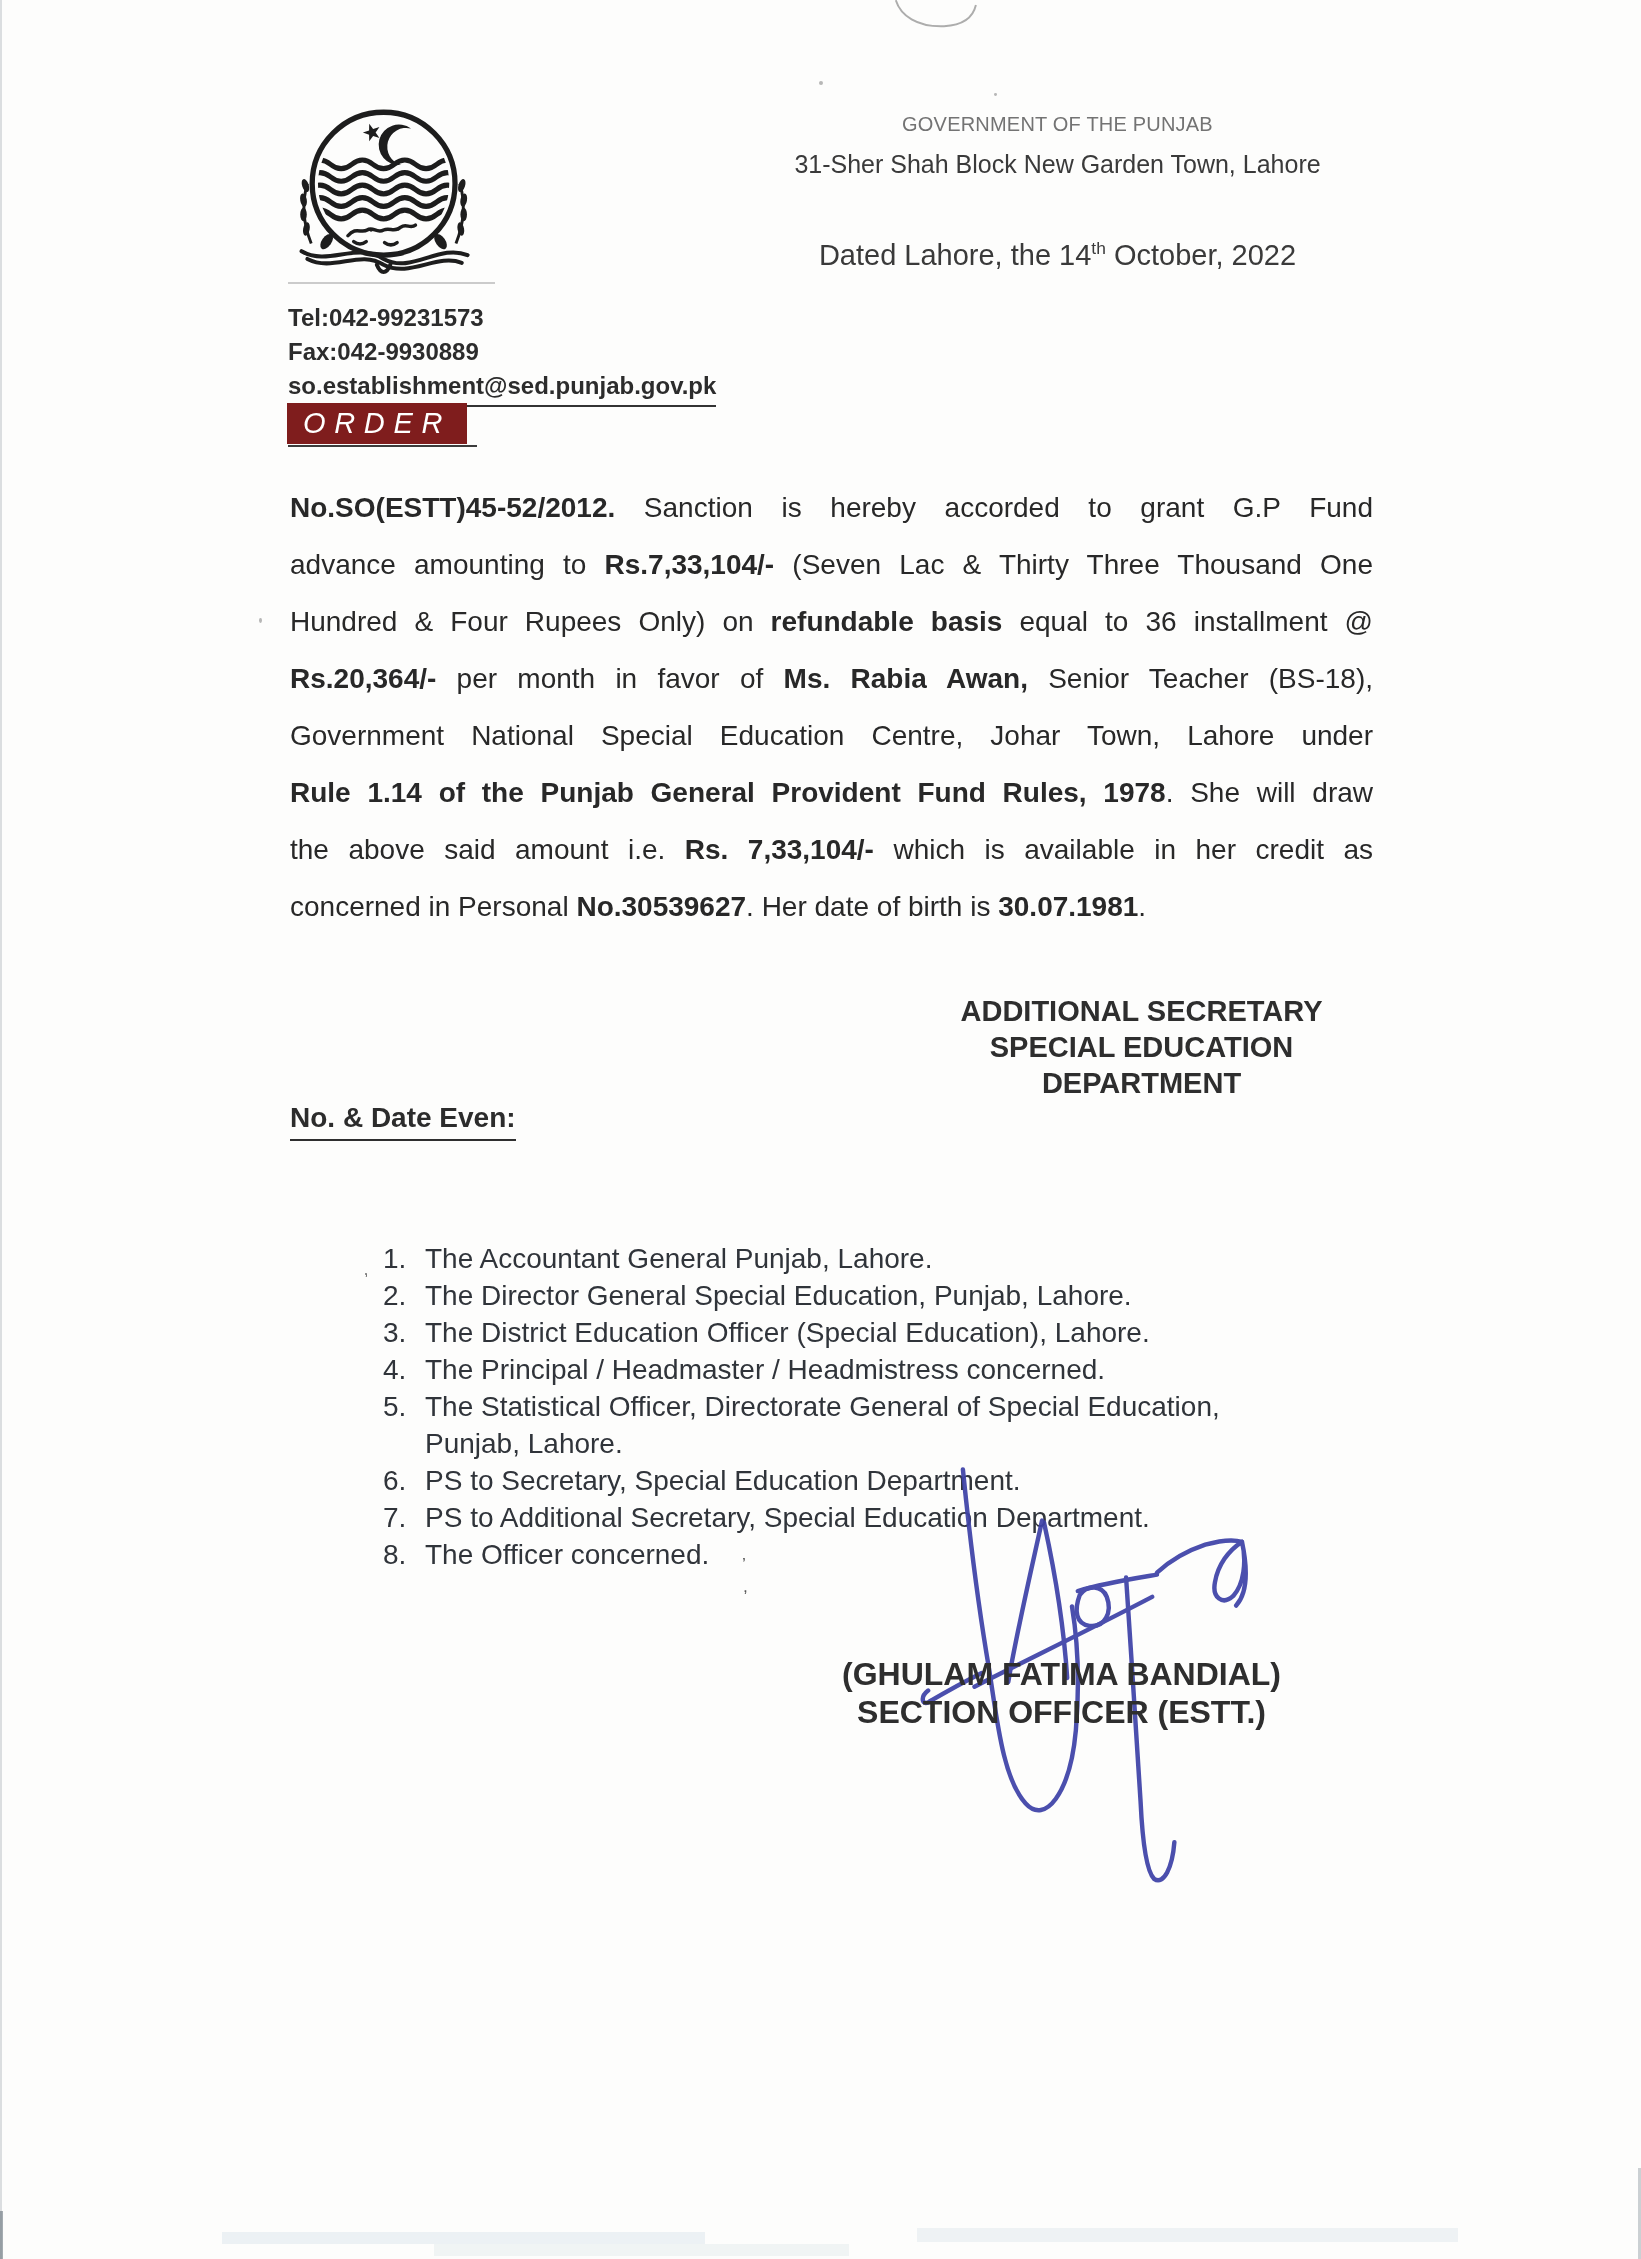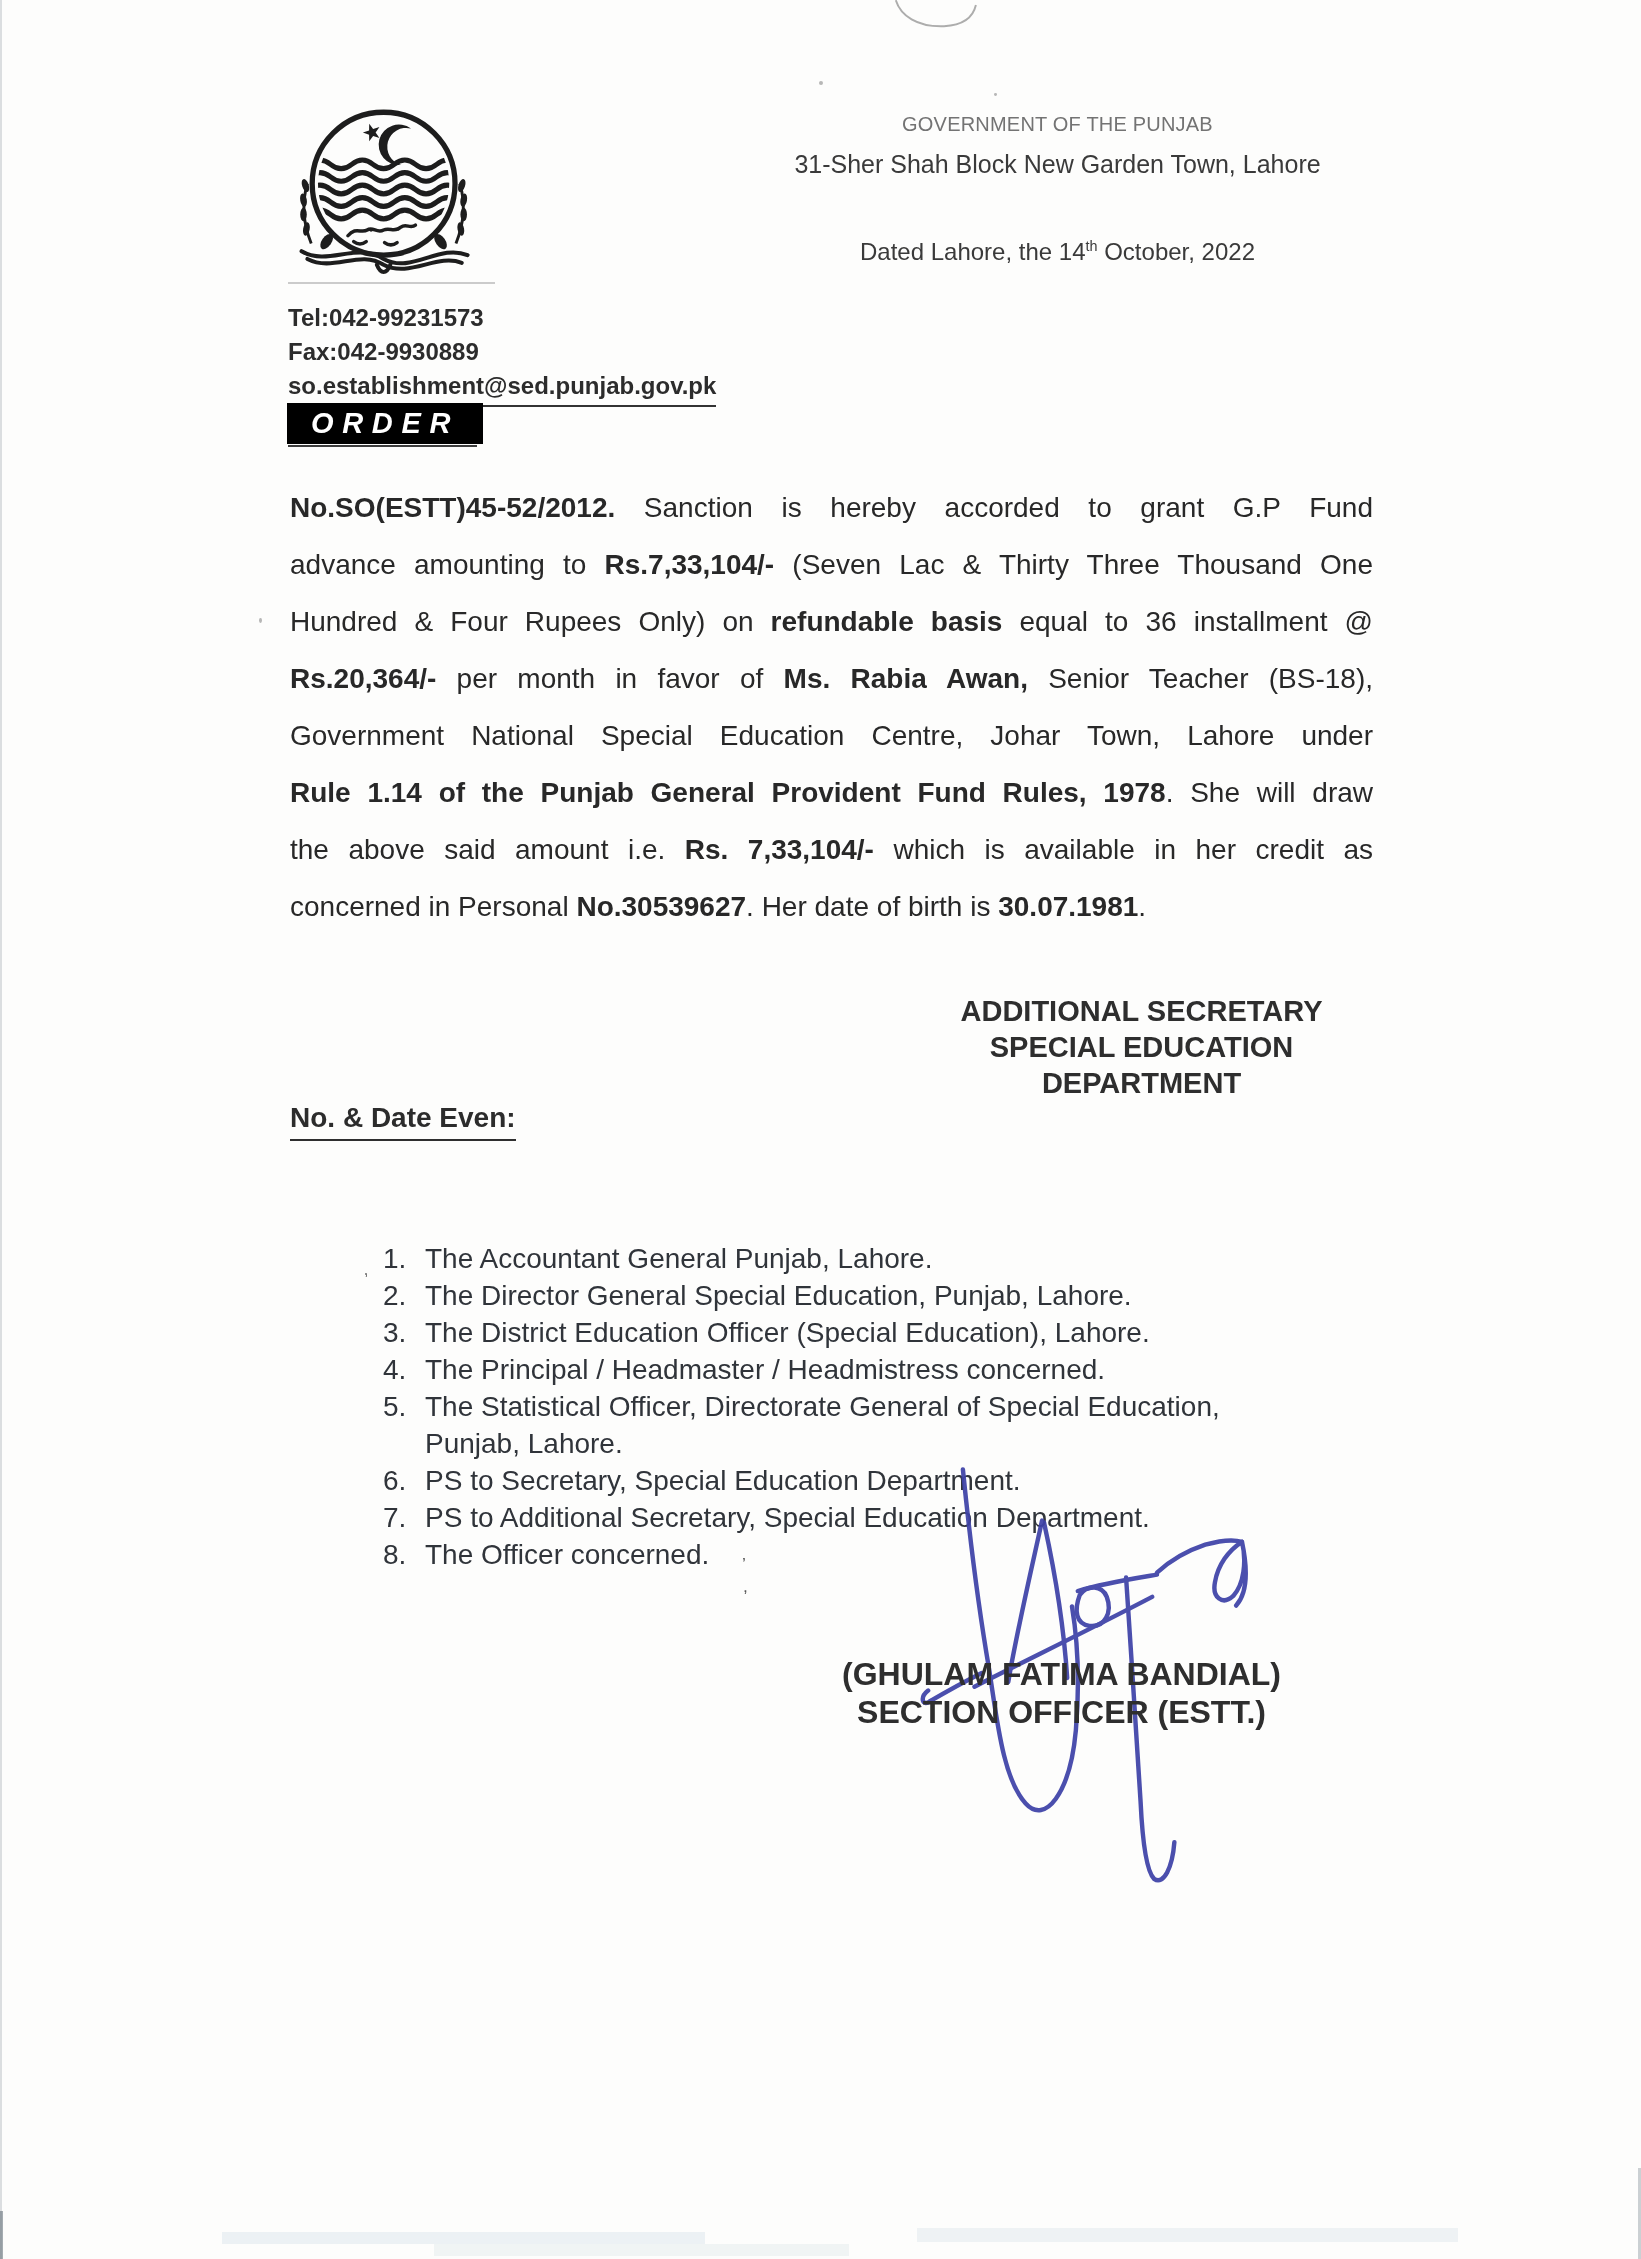--- a/index.html
+++ b/index.html
@@ -7,28 +7,28 @@
     position:relative; width:1641px; height:2259px; margin:0 auto;
     background:#fdfdfc; overflow:hidden;
     font-family:"Liberation Sans", sans-serif; color:#2b2b2b;
   }
   
   .crest { position:absolute; left:290px; top:89px; width:193px; height:198px; }
   .crest-underline { position:absolute; left:288px; top:282px; width:207px; height:1.9px; background:#c2c2c2; opacity:.85; }
   .org-block { position:absolute; left:787px; top:104px; width:541px; text-align:center; }
   .org-line { font-weight:normal; font-size:20px; line-height:41px; color:#737373; letter-spacing:0.2px; }
   .org-address { font-size:25px; line-height:33px; color:#3a3a3a; margin-top:2.9px; }
-  .date-line { position:absolute; left:787px; top:238px; width:541px; text-align:center; font-size:24px; color:#3a3a3a; }
+  .date-line { position:absolute; left:787px; top:238px; width:541px; text-align:center; font-size:29px; color:#3a3a3a; }
   .date-line sup { font-size:0.6em; vertical-align:super; }
   
   .contact { position:absolute; left:288px; top:301px; font-weight:bold; font-size:24px; line-height:34px; color:#2c2c2c; }
   .contact .email { display:inline-block; border-bottom:2.4px solid #333; padding-bottom:1.9px; }
   
-  .order-badge { position:absolute; left:287px; top:403px; width:196px; height:41px;
-    background:#000000; color:#ffffff; font-weight:bold; font-style:italic;
+  .order-badge { position:absolute; left:287px; top:403px; width:180px; height:41px;
+    background:#7f1d1d; color:#ffffff; font-weight:normal; font-style:italic;
     font-size:29px; line-height:41px; text-align:center; letter-spacing:8.7px; }
   .order-badge-underline { position:absolute; left:288px; top:445px; width:189px; height:1.9px; background:#3c3c3c; }
   
   .order-par { position:absolute; left:290px; top:479px; width:1083px; font-size:28px; line-height:57px; color:#282828; }
   .par-line { height:57px; }
   .par-line.just { text-align:justify; text-align-last:justify; }
   
   .signatory-top { position:absolute; left:917px; top:993px; width:449px; text-align:center;
     font-weight:bold; font-size:29px; line-height:36px; color:#2e2e2e; }
   

